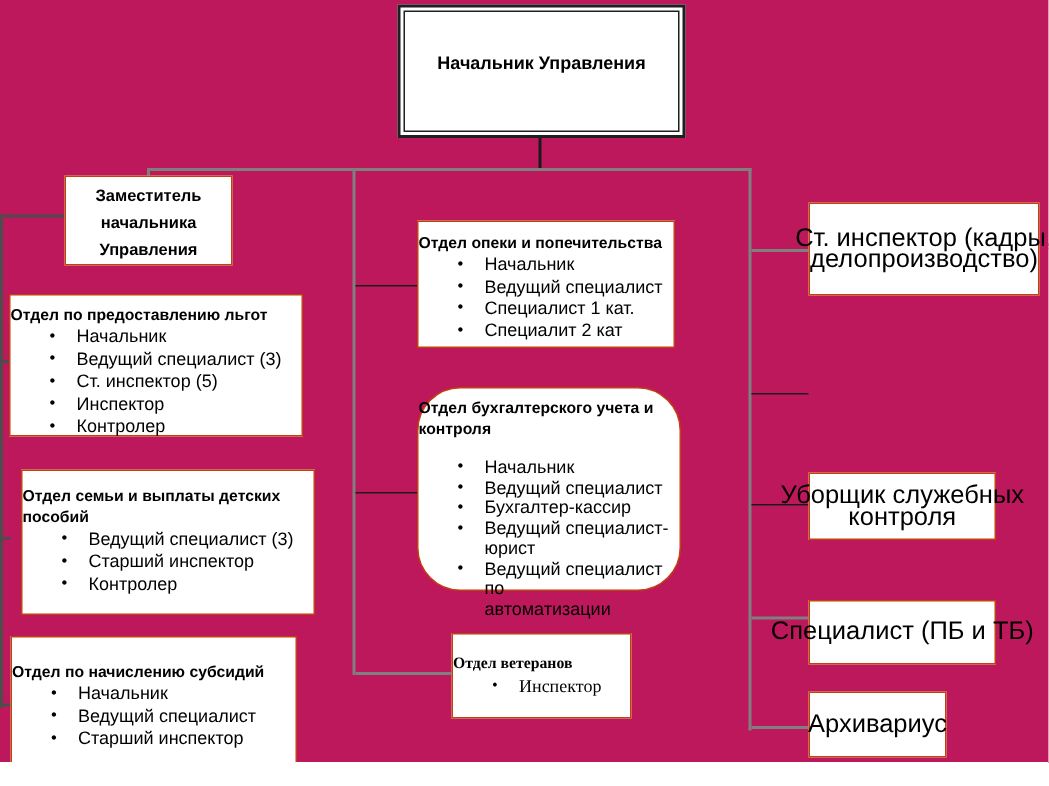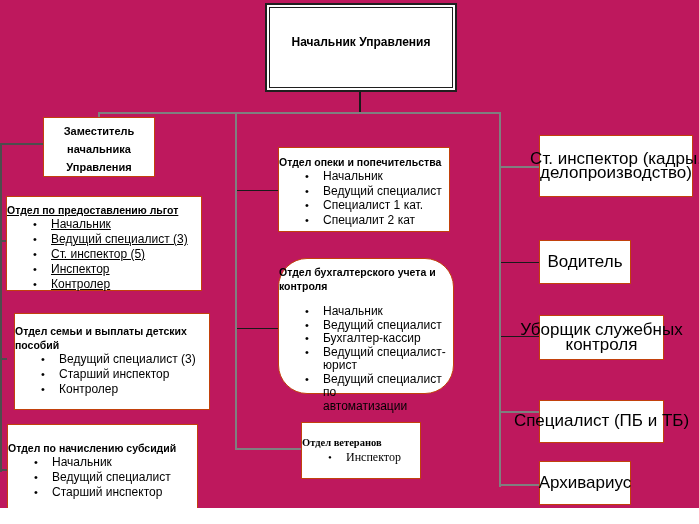--- a/index.html
+++ b/index.html
@@ -23,21 +23,21 @@
   
   #deputy{left:43px;top:117px;width:112px;height:60px;text-align:center;padding-top:3px;}
   #deputy .lbl{font-weight:bold;font-size:11px;line-height:13px;white-space:pre;}
 
   
   .dept-title{font-weight:bold;font-size:10.5px;line-height:14px;text-align:left;white-space:pre;}
   .dept-list{list-style:none;margin:0;padding:0;}
   .dept-list li{position:relative;padding-left:44px;font-size:12px;line-height:15px;white-space:pre-line;}
   .dept-list li::before{content:"\2022";position:absolute;left:26px;top:0;font-size:11px;}
 
-  #l1{left:6px;top:196px;width:196px;height:95px;padding-top:6px;text-decoration:underline;}
+  #l1{left:6px;top:196px;width:196px;height:95px;padding-top:6px;}
   #l2{left:14px;top:313px;width:196px;height:97px;padding-top:10px;}
   #l3{left:7px;top:424px;width:191px;height:97px;padding-top:16px;}
 
   #m1{left:278px;top:147px;width:172px;height:85px;padding-top:7px;}
   #m2{left:278px;top:258px;width:176px;height:136px;padding-top:6px;border-radius:29px;}
   #m2 .dept-list{margin-top:12px;}
   #m2 .dept-list li{line-height:13.5px;}
   #m1 .dept-list li{line-height:14.5px;}
   #m3{left:301px;top:422px;width:120px;height:57px;display:flex;flex-direction:column;justify-content:center;font-family:Liberation Serif, serif;}
   #m3 .dept-list li{line-height:14.5px;}
@@ -161,23 +161,20 @@
     <div class="dept-title">Отдел ветеранов</div>
     <ul class="dept-list">
         <li>Инспектор</li>
       </ul>
   </div>
 
   <div class="node rnode" id="r1">
     <span class="lbl">Ст. инспектор (кадры,
 делопроизводство)</span>
   </div>
-  <div class="node rnode" id="r2">
-    <span class="lbl">Водитель</span>
-  </div>
   <div class="node rnode" id="r3">
     <span class="lbl">Уборщик служебных
 контроля</span>
   </div>
   <div class="node rnode" id="r4">
     <span class="lbl">Специалист (ПБ и ТБ)</span>
   </div>
   <div class="node rnode" id="r5">
     <span class="lbl">Архивариус</span>
   </div>

